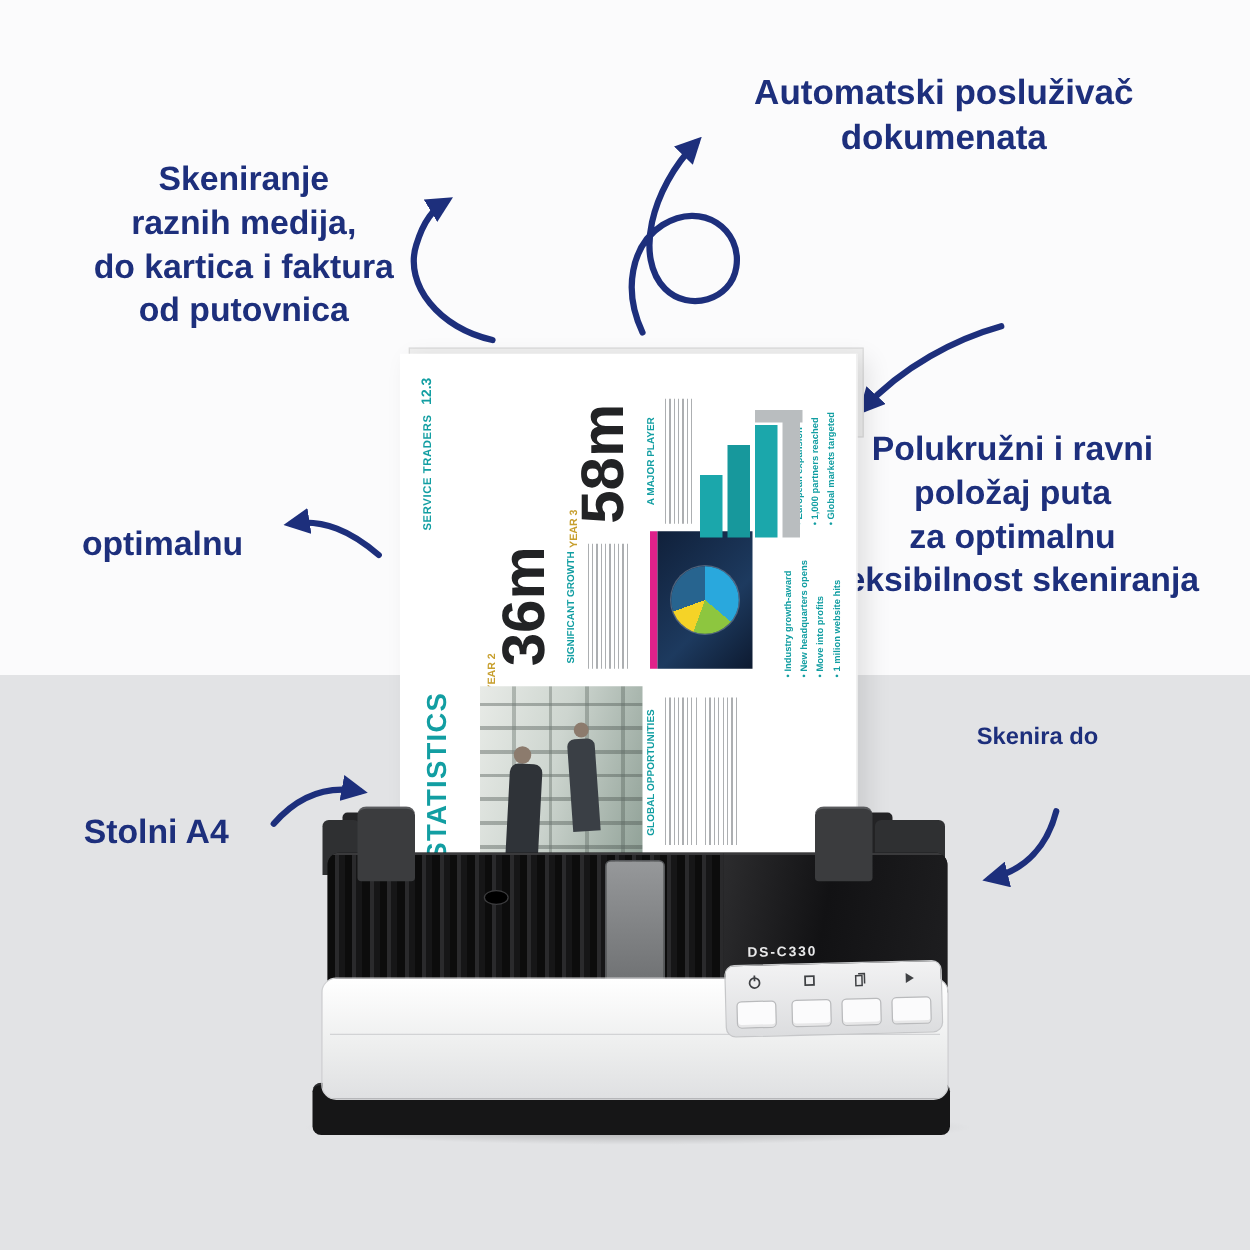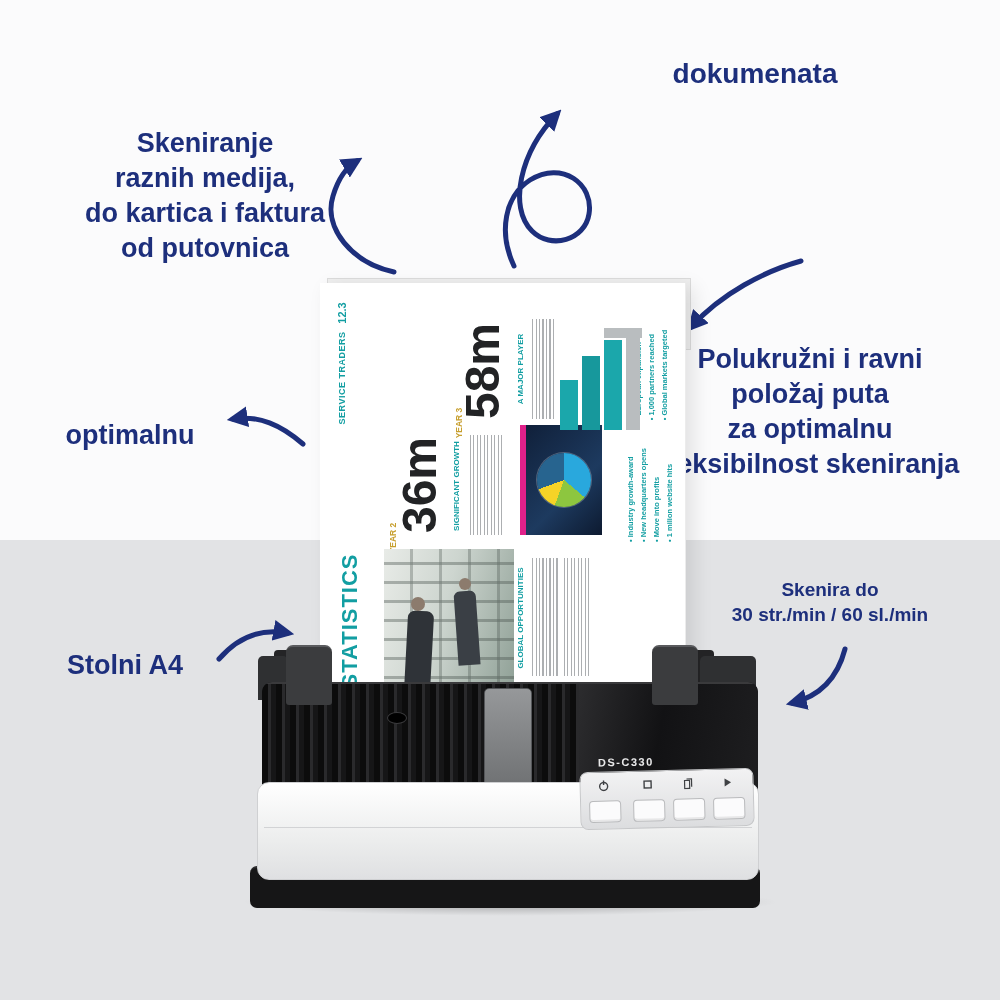--- a/index.html
+++ b/index.html
@@ -2,21 +2,21 @@
 <html><head>
 <meta charset="utf-8">
 <style>
   html,body{margin:0;padding:0;background:#fff;}
   .stage{position:relative;width:1000px;height:1000px;overflow:hidden;
          font-family:"Liberation Sans",sans-serif;background:#fbfbfc;}
   .bg-bottom{position:absolute;left:0;top:540px;width:1000px;height:460px;background:#e2e3e5;z-index:1;}
 
   
   .ann{position:absolute;color:#1d2f7c;font-weight:700;text-align:center;line-height:1.3;z-index:7;}
-  #ann-media{left:50px;top:126px;width:310px;font-size:27px;}
+  #ann-media{left:40px;top:126px;width:310px;font-size:27px;}
   #ann-adf{left:555px;top:56px;width:400px;font-size:28px;}
   #ann-path{left:640px;top:342px;width:340px;font-size:27px;}
   #ann-compact{left:30px;top:418px;width:200px;font-size:27px;}
   #ann-speed{left:665px;top:578px;width:330px;font-size:19px;}
   #ann-desktop{left:35px;top:648px;width:180px;font-size:27px;}
 
   #arrows{position:absolute;left:0;top:0;z-index:6;pointer-events:none;}
 
   
   #paper-back{position:absolute;left:327px;top:278px;width:362px;height:70px;background:#efefef;
@@ -117,34 +117,34 @@
     </g>
   </svg>
 
   <div class="ann" id="ann-media">
     <div>Skeniranje</div>
     <div>raznih medija,</div>
     <div>do kartica i faktura</div>
     <div>od putovnica</div>
   </div>
   <div class="ann" id="ann-adf">
+    <div>Automatski posluživač</div>
     <div>dokumenata</div>
   </div>
   <div class="ann" id="ann-path">
     <div>Polukružni i ravni</div>
     <div>položaj puta</div>
     <div>za optimalnu</div>
     <div>fleksibilnost skeniranja</div>
   </div>
   <div class="ann" id="ann-compact">
     <div>optimalnu</div>
   </div>
   <div class="ann" id="ann-speed">
     <div>Skenira do</div>
-    <div>30 str./min / 60 sl./min</div>
   </div>
   <div class="ann" id="ann-desktop">
     <div>Stolni A4</div>
   </div>
 
   <div id="paper-back"></div>
   <div id="paper">
     <div class="vt teal" style="left:22px;top:95px;font-size:9px;font-weight:700;letter-spacing:.5px;">SERVICE TRADERS</div>
     <div class="vt teal" style="left:22px;top:30px;font-size:11px;font-weight:700;">12.3</div>
     <div class="vt teal" style="left:30px;top:338px;font-size:22px;font-weight:700;letter-spacing:1px;">STATISTICS</div>

